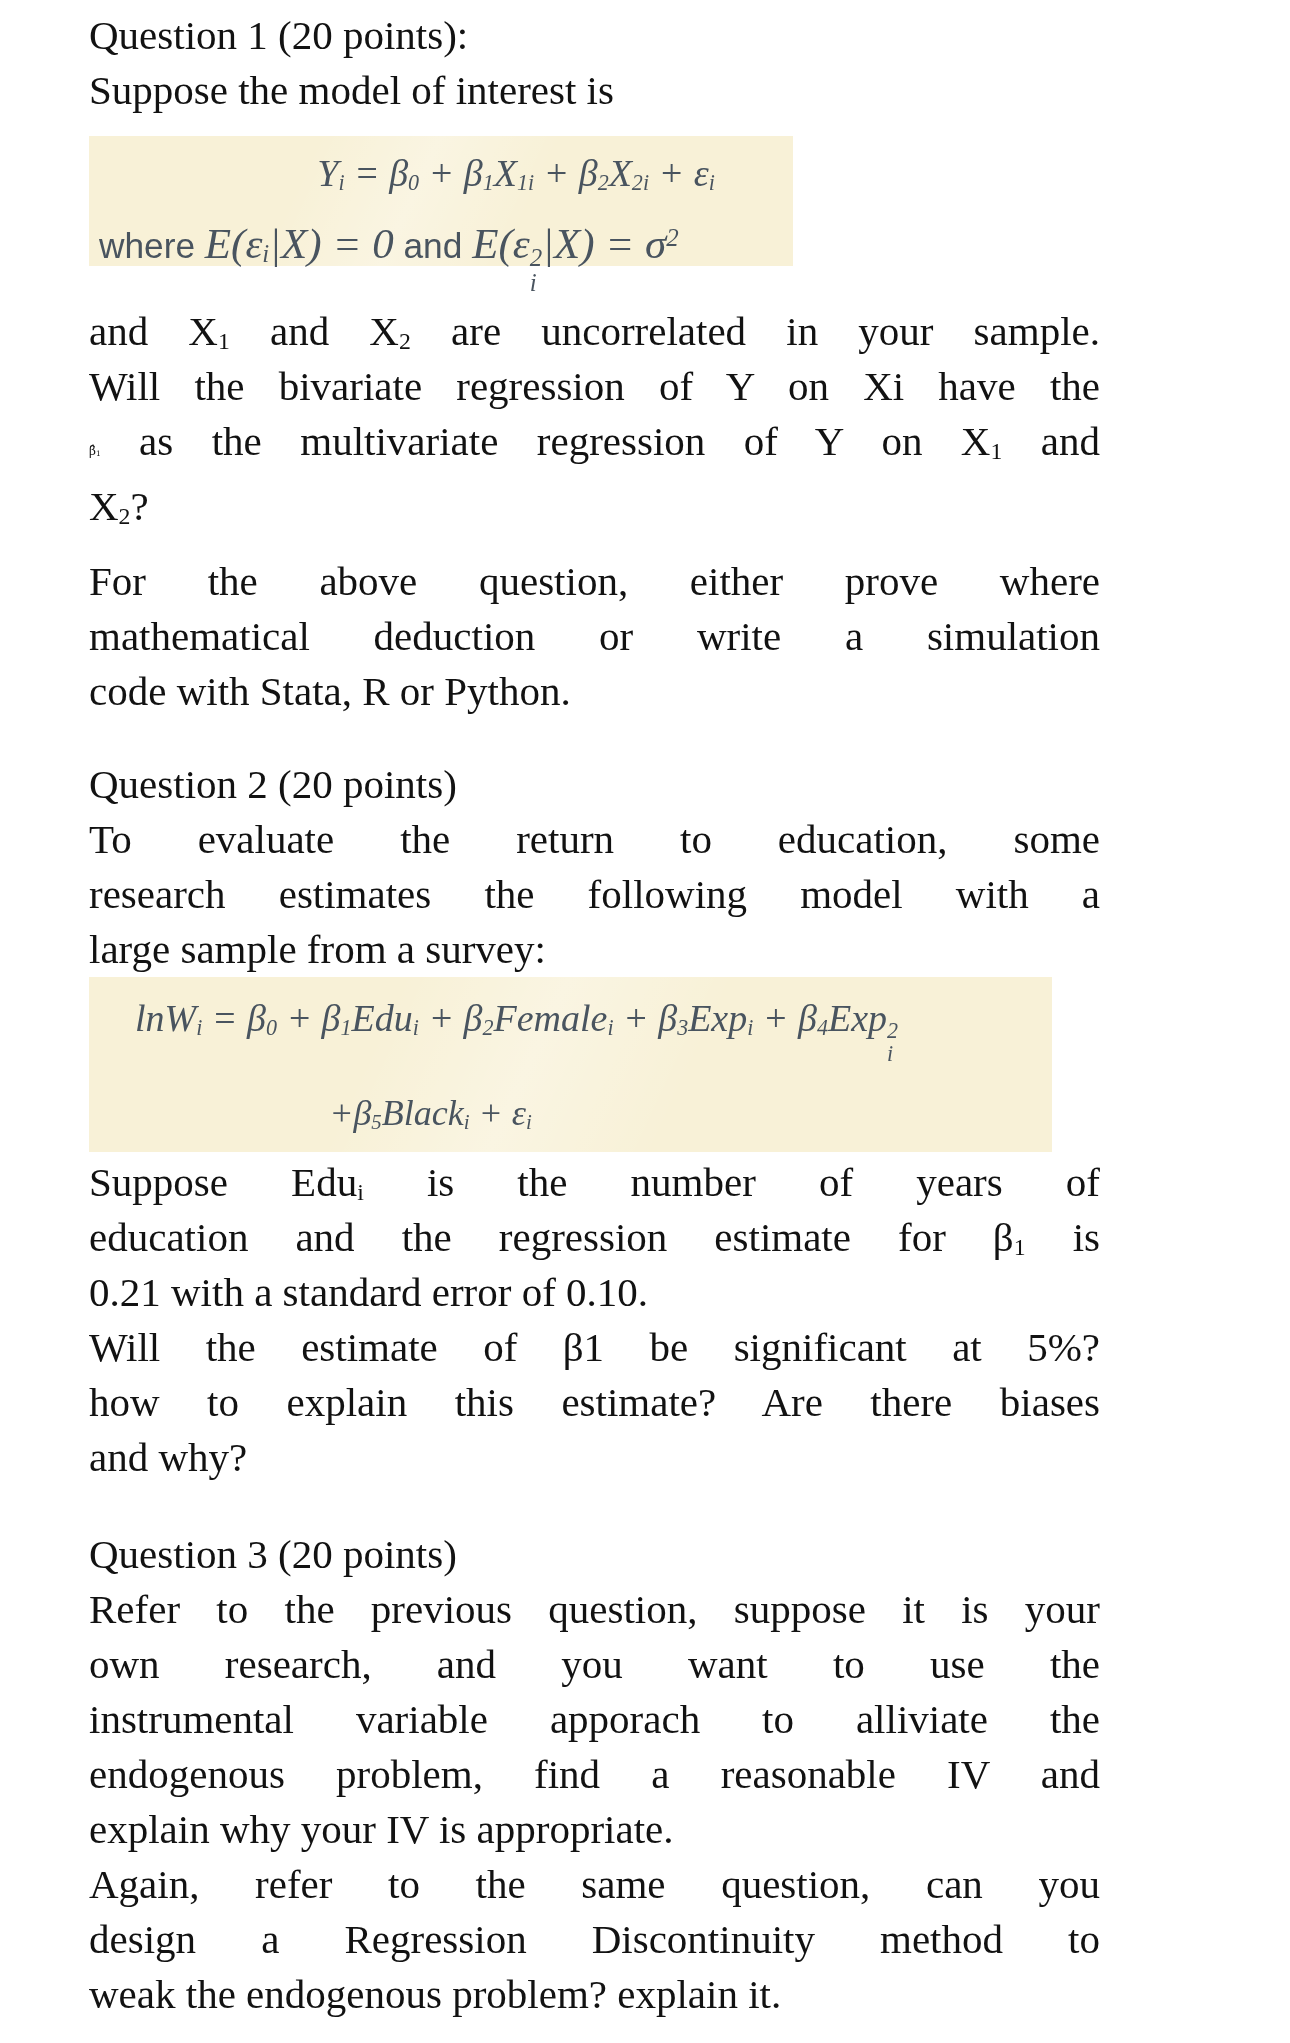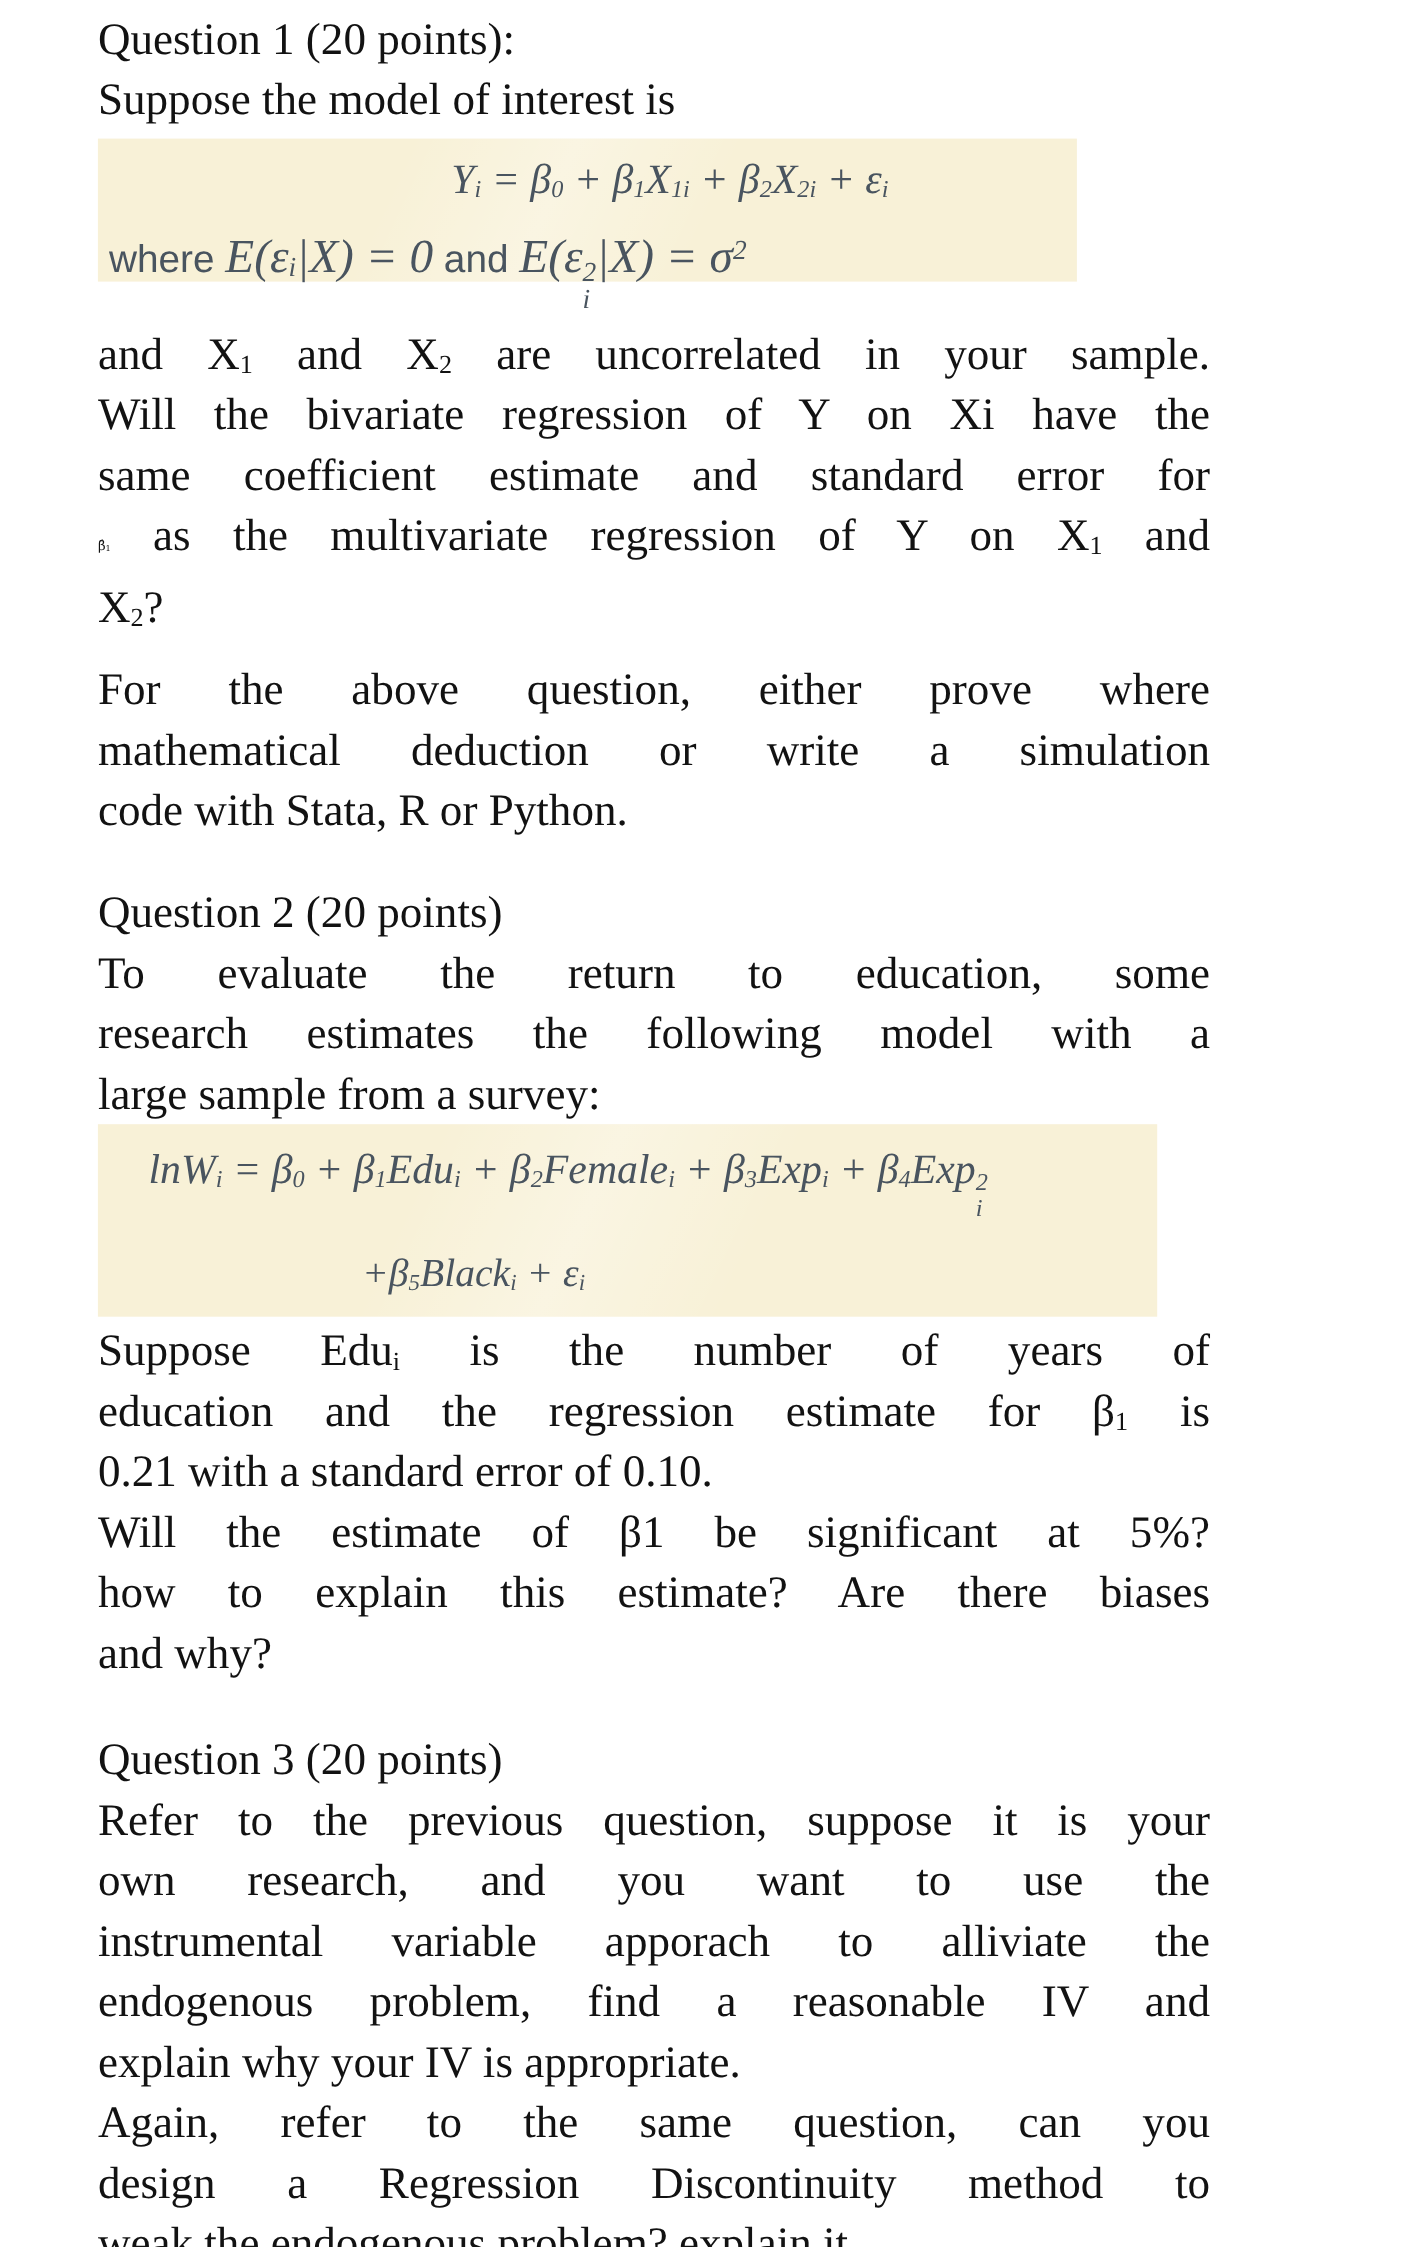--- a/index.html
+++ b/index.html
@@ -21,21 +21,21 @@
   sup{font-size:0.58em;vertical-align:baseline;position:relative;top:-0.5em;line-height:0;}
   .tiny{font-size:12px;font-family:"DejaVu Serif",serif;}
   .tiny sub{font-size:0.62em;}
   
   .fbox{
     background-color:#f8f1d7;
     background-image:linear-gradient(115deg,rgba(255,255,255,0) 30%,rgba(255,255,255,.28) 46%,rgba(255,255,255,0) 62%);
     color:#49545f;
     box-sizing:border-box;
   }
-  .fbox1{width:890px;height:130px;margin:8px 0 38px 0;}
+  .fbox1{width:704px;height:130px;margin:18px 0 38px 0;}
   .fbox2{width:963px;height:175px;margin:0 0 3px 0;}
   .fl{font-style:italic;font-size:38px;line-height:1;white-space:nowrap;}
   .rm{font-style:normal;font-family:"Liberation Sans","DejaVu Sans",sans-serif;font-size:0.82em;}
   .fl1-1{text-align:center;padding:18px 0 0 150px;}
   .fl1-2{padding:30px 0 0 10px;font-size:43px;}
   .fl2-1{padding:22px 0 0 46px;}
   .fl2-2{text-align:center;padding:30px 280px 0 0;font-size:36px;}
   
   .ss{display:inline-flex;flex-direction:column;vertical-align:-0.32em;font-size:0.58em;line-height:1.02;text-align:left;}
   .ss span{display:block;}
@@ -52,21 +52,20 @@
     <div class="fl fl1-1">Y<sub>i</sub> = β<sub>0</sub> + β<sub>1</sub>X<sub>1i</sub> + β<sub>2</sub>X<sub>2i</sub> + ε<sub>i</sub></div>
     <div class="fl fl1-2"><span class="rm">where </span>E(ε<sub>i</sub>|X) = 0<span class="rm"> and </span>E(ε<span class="ss">
           <span>2</span>
           <span>i</span>
         </span>|X) = σ<sup>2</sup></div>
   </section>
 
   <div class="para">
       <div class="line j">and X<sub>1</sub> and X<sub>2</sub> are uncorrelated in your sample.</div>
       <div class="line j">Will the bivariate regression of Y on Xi have the</div>
-      <div class="line j">same coefficient estimate and standard error for</div>
       <div class="line j"><span class="tiny">β̂<sub>1</sub></span> as the multivariate regression of Y on X<sub>1</sub> and</div>
       <div class="line">X<sub>2</sub>?</div>
     </div>
   <div class="para p-gap-sm">
       <div class="line j">For the above question, either prove where</div>
       <div class="line j">mathematical deduction or write a simulation</div>
       <div class="line">code with Stata, R or Python.</div>
     </div>
 
   <div class="h h-gap">Question 2 (20 points)</div>

